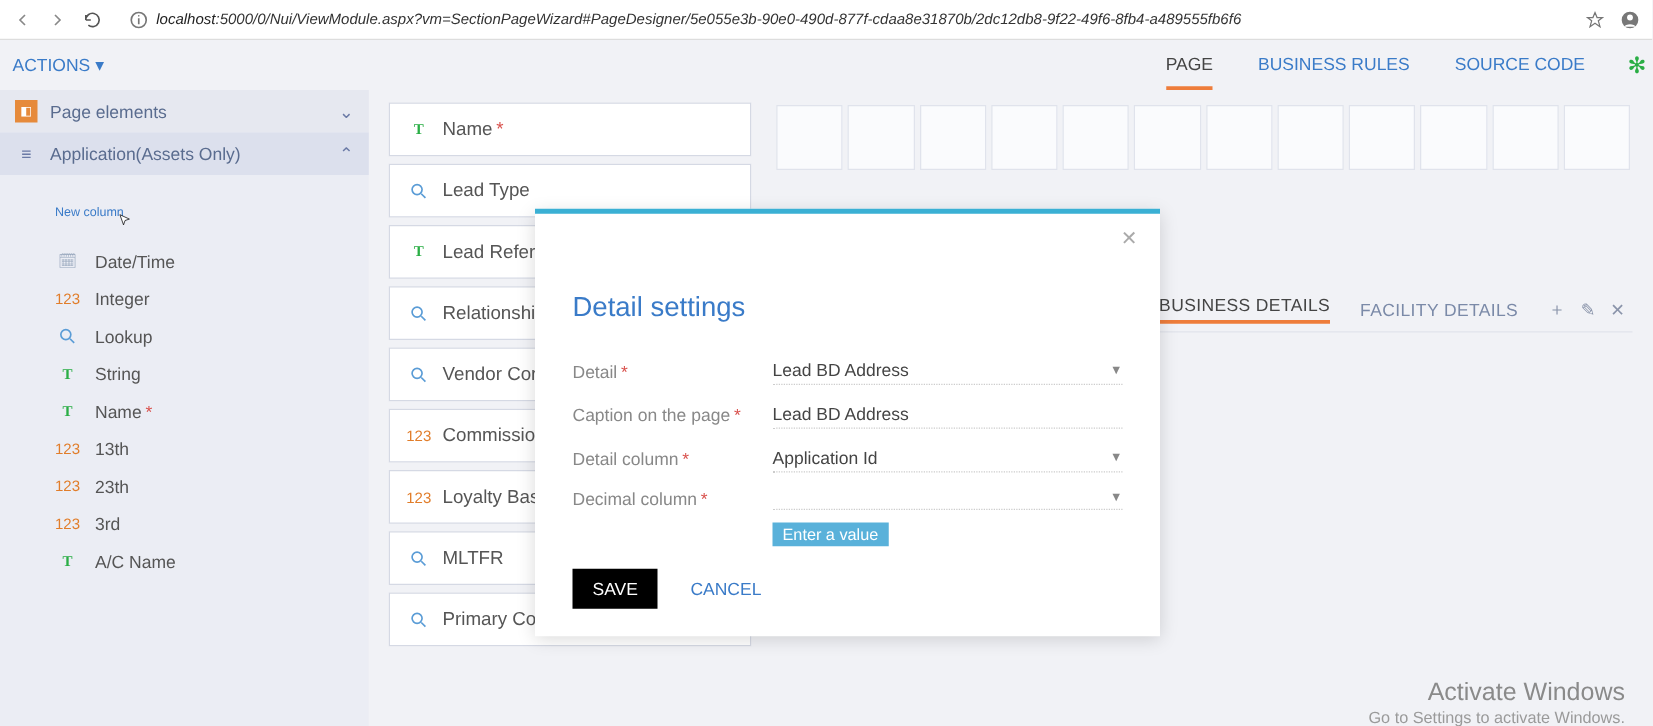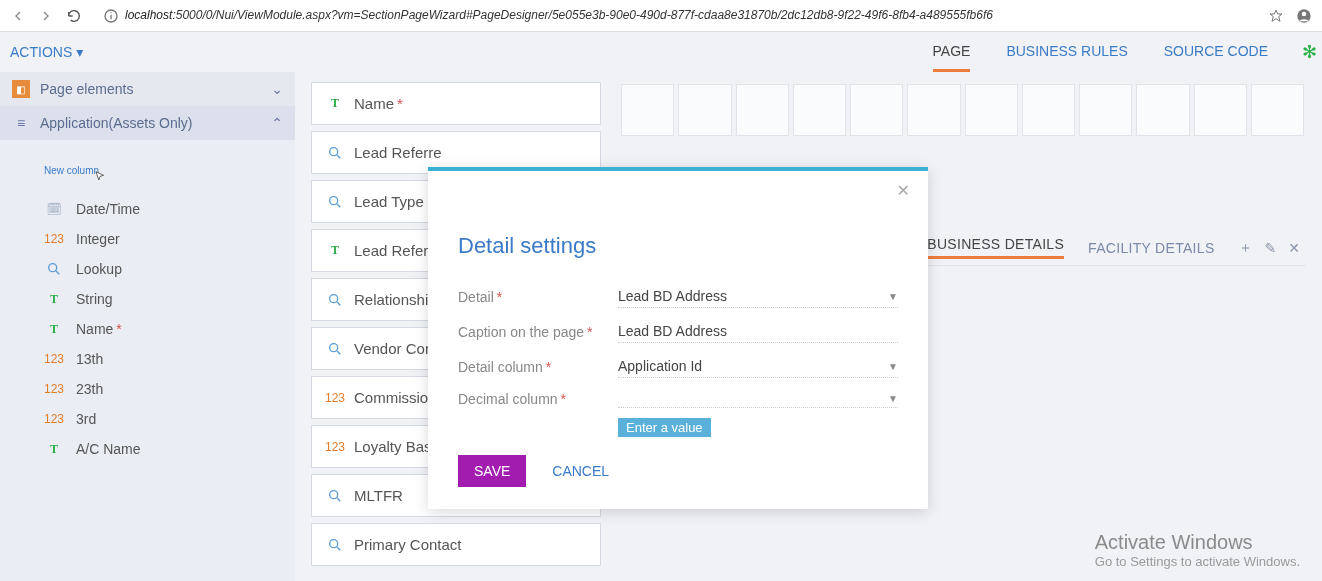--- a/index.html
+++ b/index.html
@@ -63,25 +63,25 @@
   .modal-top-bar { height:4px; background:#3ab0d4;}
   .modal-body { padding: 22px 30px 22px; position:relative;}
   .modal-close { position:absolute; right:18px; top:10px; color:#aaa; font-size:16px;}
   .modal-title { font-size:22px; color:#3a7bc8; font-weight:300; margin-bottom:20px;margin-top:40px;}
   .form-row { display:flex; align-items:center; padding:6px 0;}
   .form-label { width:160px; color:#888; font-size:14px;}
   .form-value { flex:1; border-bottom:1px dotted #ccc; padding:3px 0; color:#444; display:flex; align-items:center; justify-content:space-between;}
   .dropdown-caret { color:#888; font-size:10px; }
   .validation-tip { background:#59b1da; color:#fff; font-size:13px; padding:2px 8px; margin-top:4px; display:inline-block; margin-left:160px;}
   .modal-actions { display:flex; gap:26px; margin-top:18px; align-items:center;}
-  .btn-save { background:#a21caf; color:#fff; padding:8px 16px; font-size:14px; border:none;}
+  .btn-save { background:#000000; color:#fff; padding:8px 16px; font-size:14px; border:none;}
   .btn-cancel { color:#3a7bc8; font-size:14px;}
   
   
-  .watermark { position:absolute; right:22px; bottom:12px; text-align:left; color:#9a9a9a;}
+  .watermark { position:absolute; right:22px; bottom:0; text-align:right; color:#9a9a9a;}
   .watermark .t1 { font-size:20px; color:#8a8a8a;}
   .watermark .t2 { font-size:13px;}
   
   svg.icon { width:16px; height:16px; }
 </style>
 </head>
 <body>
 
 <div class="browser-bar">
   <div class="browser-btn">
@@ -199,29 +199,20 @@
           <span>A/C Name</span>
         </div>
     </div>
   </div>
 
   <div class="canvas">
     <div class="field-column">
       <div class="field-row">
           <span class="ico ico-T">T</span>
           <span><span>Name</span><span class="req">*</span></span>
-        </div>
-      <div class="field-row">
-          <span class="ico ico-lookup">
-            <svg width="16" height="16" viewBox="0 0 24 24">
-              <circle cx="10" cy="10" r="6" stroke="#5a9cd6" stroke-width="2" fill="none"></circle>
-              <line x1="15" y1="15" x2="20" y2="20" stroke="#5a9cd6" stroke-width="2"></line>
-            </svg>
-          </span>
-          <span>Lead Referre</span>
         </div>
       <div class="field-row">
           <span class="ico ico-lookup">
             <svg width="16" height="16" viewBox="0 0 24 24">
               <circle cx="10" cy="10" r="6" stroke="#5a9cd6" stroke-width="2" fill="none"></circle>
               <line x1="15" y1="15" x2="20" y2="20" stroke="#5a9cd6" stroke-width="2"></line>
             </svg>
           </span>
           <span>Lead Type</span>
         </div>

